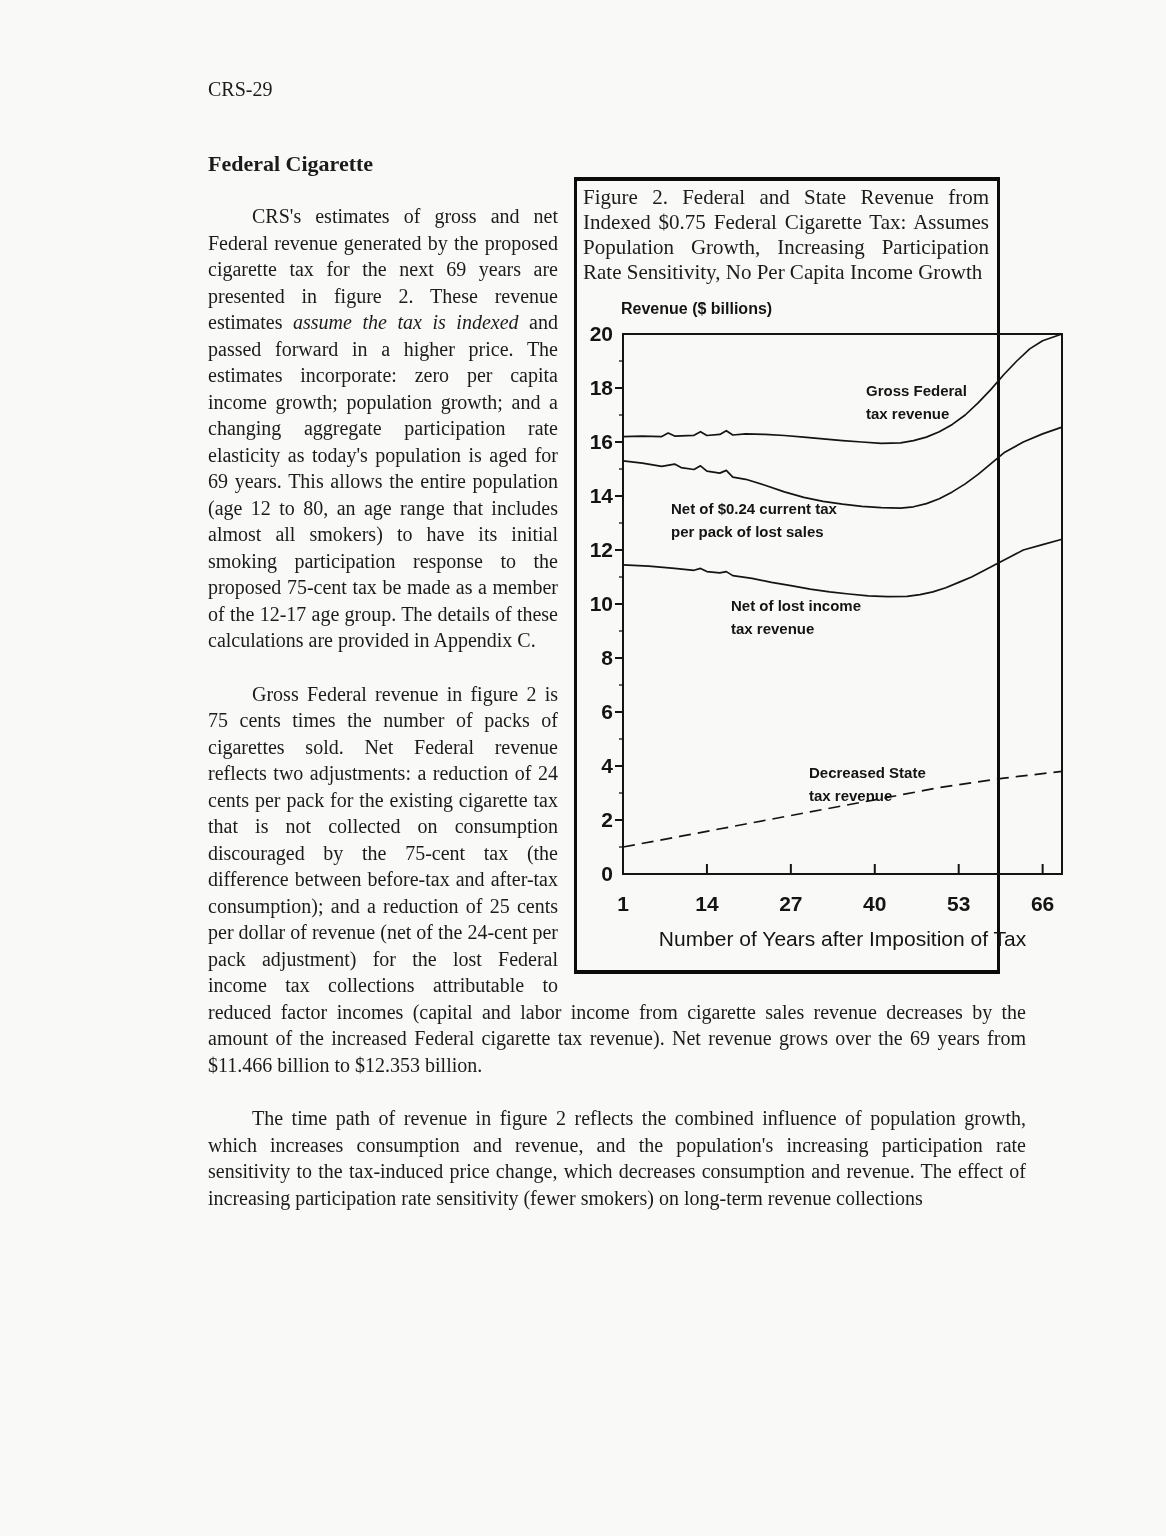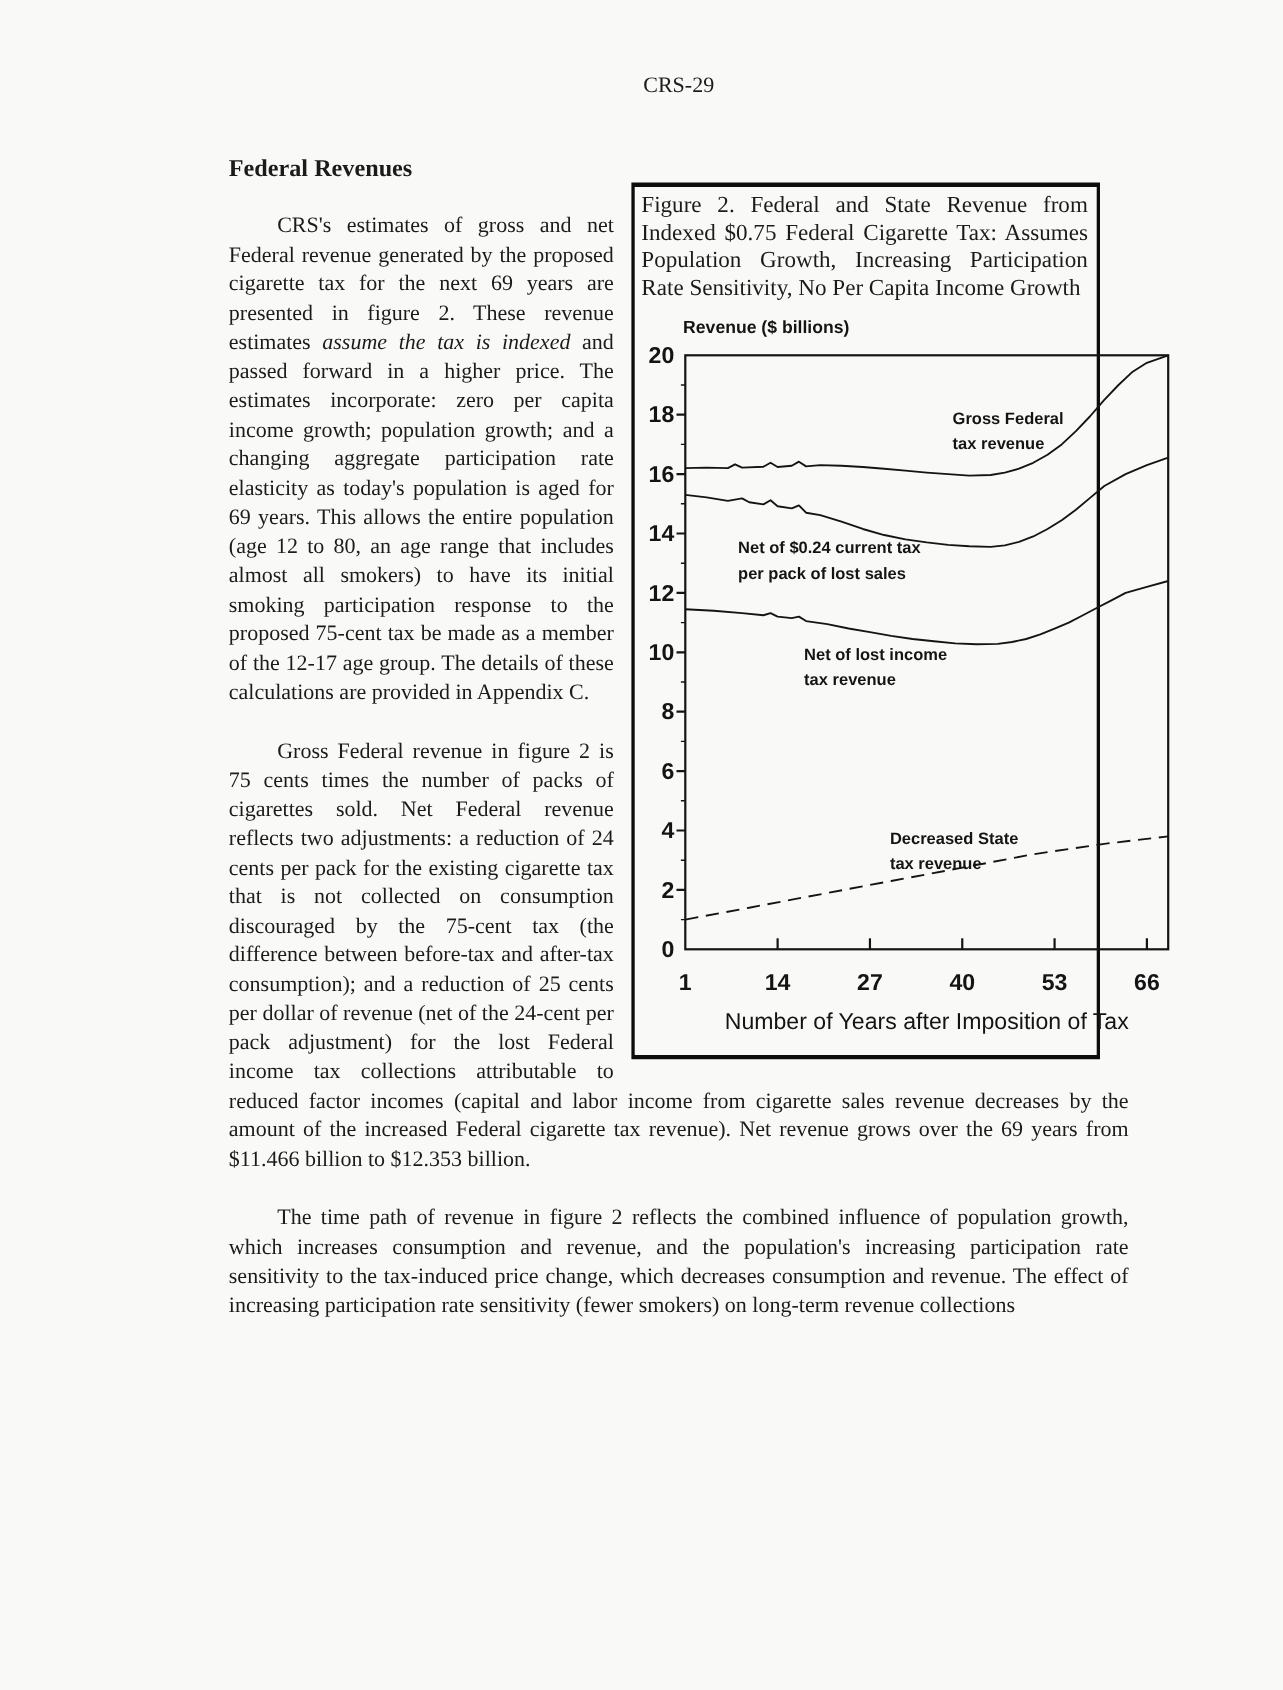--- a/index.html
+++ b/index.html
@@ -1,38 +1,38 @@
 <!DOCTYPE html>
 <html><head>
 <meta charset="utf-8">
 <style>
   html,body{margin:0;padding:0;background:#e8e8e6;}
   .page{position:relative;width:1166px;height:1536px;background:#f9f9f8;overflow:hidden;
         font-family:"Liberation Serif",serif;color:#1b1b1b;}
   .content{position:absolute;left:208px;top:66px;width:818px;}
-  .crs-header{text-align:center;font-size:20px;line-height:24px;}
+  .crs-header{font-size:20px;line-height:24px;margin-top:11px;}
   .section-heading{font-size:22px;font-weight:bold;margin:50px 0 0 0;line-height:26px;}
   p.body-par{font-size:20px;line-height:26.5px;text-align:justify;margin:26px 0 0 0;text-indent:44px;}
   p.body-par + p.body-par{margin-top:27px;}
   figure.fig{float:right;box-sizing:border-box;width:426px;height:797px;margin:0 26px 18px 16px;
              border:3px solid #0c0c0c;border-top-width:4px;border-bottom-width:4px;
              position:relative;background:#f9f9f8;padding:0;}
   figcaption{font-size:21px;line-height:25px;text-align:justify;padding:4px 8px 0 6px;}
   .chart-svg{position:absolute;left:0;top:0;}
   .clear{clear:both;}
 </style>
 </head>
 <body>
 
 <div class="page">
   <div class="content">
 
     <div class="crs-header">CRS-29</div>
 
-    <h2 class="section-heading">Federal Revenues</h2>
+    <h2 class="section-heading">Federal Cigarette</h2>
 
     <figure class="fig">
       <figcaption>Figure 2.  Federal and State Revenue from Indexed $0.75 Federal Cigarette Tax:  Assumes Population Growth, Increasing Participation Rate Sensitivity, No Per Capita Income Growth</figcaption>
       <svg id="chart" class="chart-svg" width="500" height="789" viewBox="0 0 500 789">
           <text x="44" y="133" font-family="&quot;Liberation Sans&quot;, sans-serif" font-size="16" font-weight="bold" fill="#141414">Revenue ($ billions)</text>
           <rect x="46" y="153" width="439" height="540" fill="none" stroke="#141414" stroke-width="2"></rect>
           <text x="36" y="700" text-anchor="end" font-family="&quot;Liberation Sans&quot;, sans-serif" font-size="21" font-weight="bold" fill="#141414">0</text>
           <line x1="42" y1="666" x2="46" y2="666" stroke="#141414" stroke-width="1.3"></line>
           <line x1="38" y1="639" x2="46" y2="639" stroke="#141414" stroke-width="2"></line>
           <text x="36" y="646" text-anchor="end" font-family="&quot;Liberation Sans&quot;, sans-serif" font-size="21" font-weight="bold" fill="#141414">2</text>

